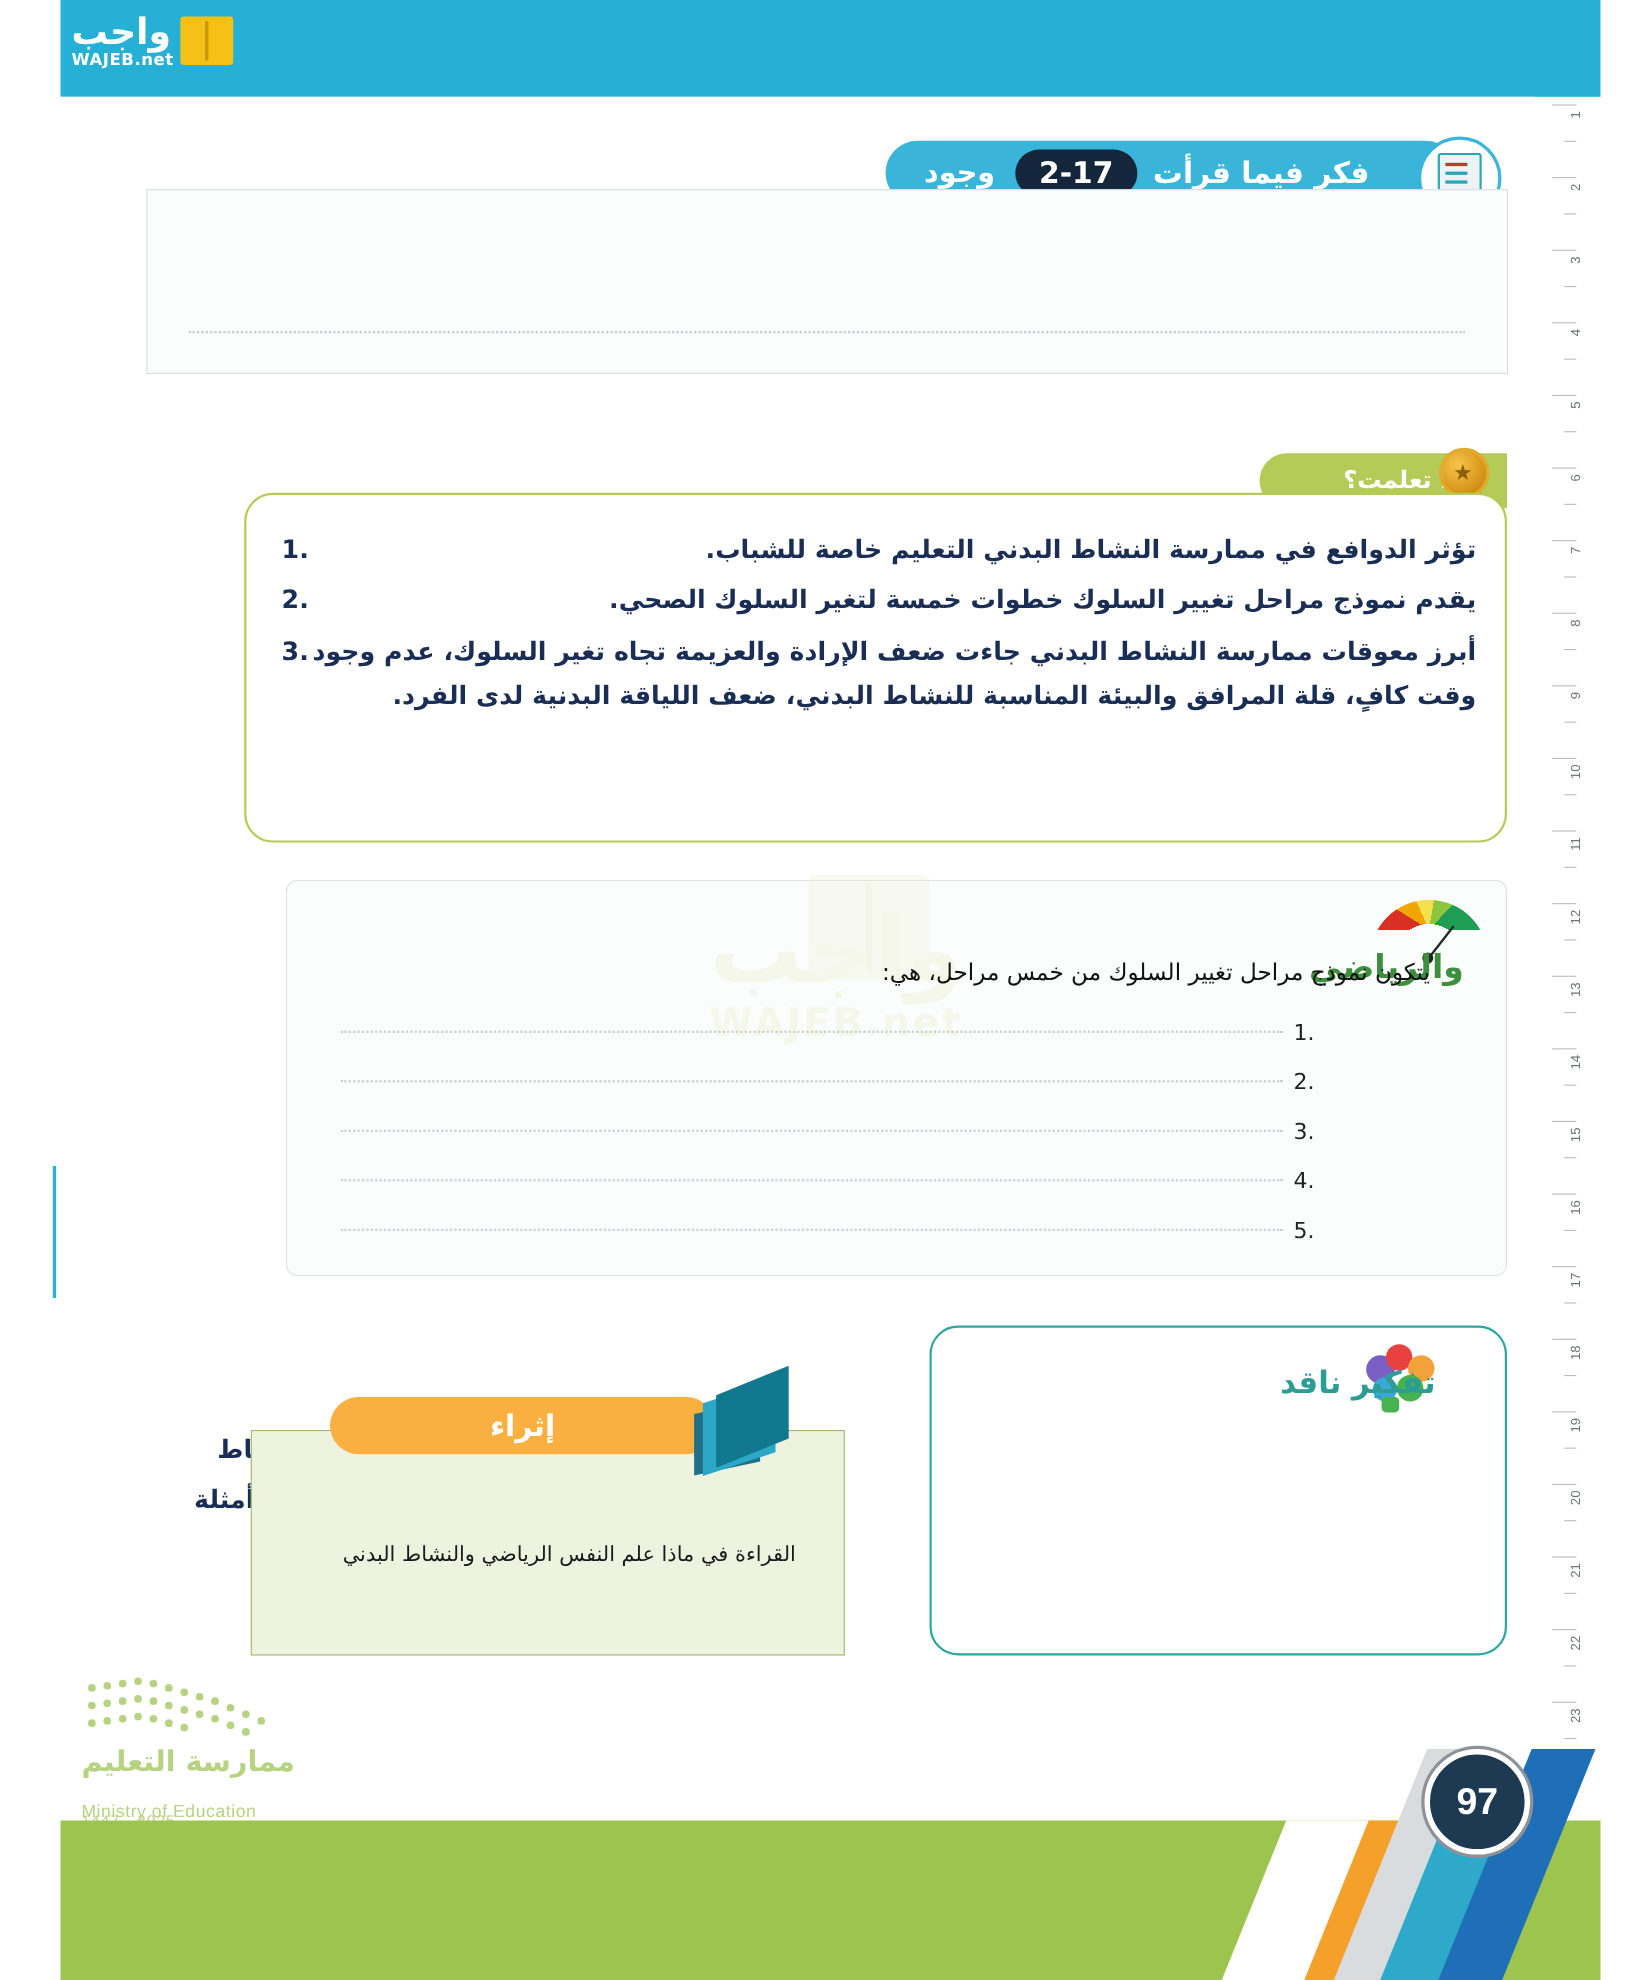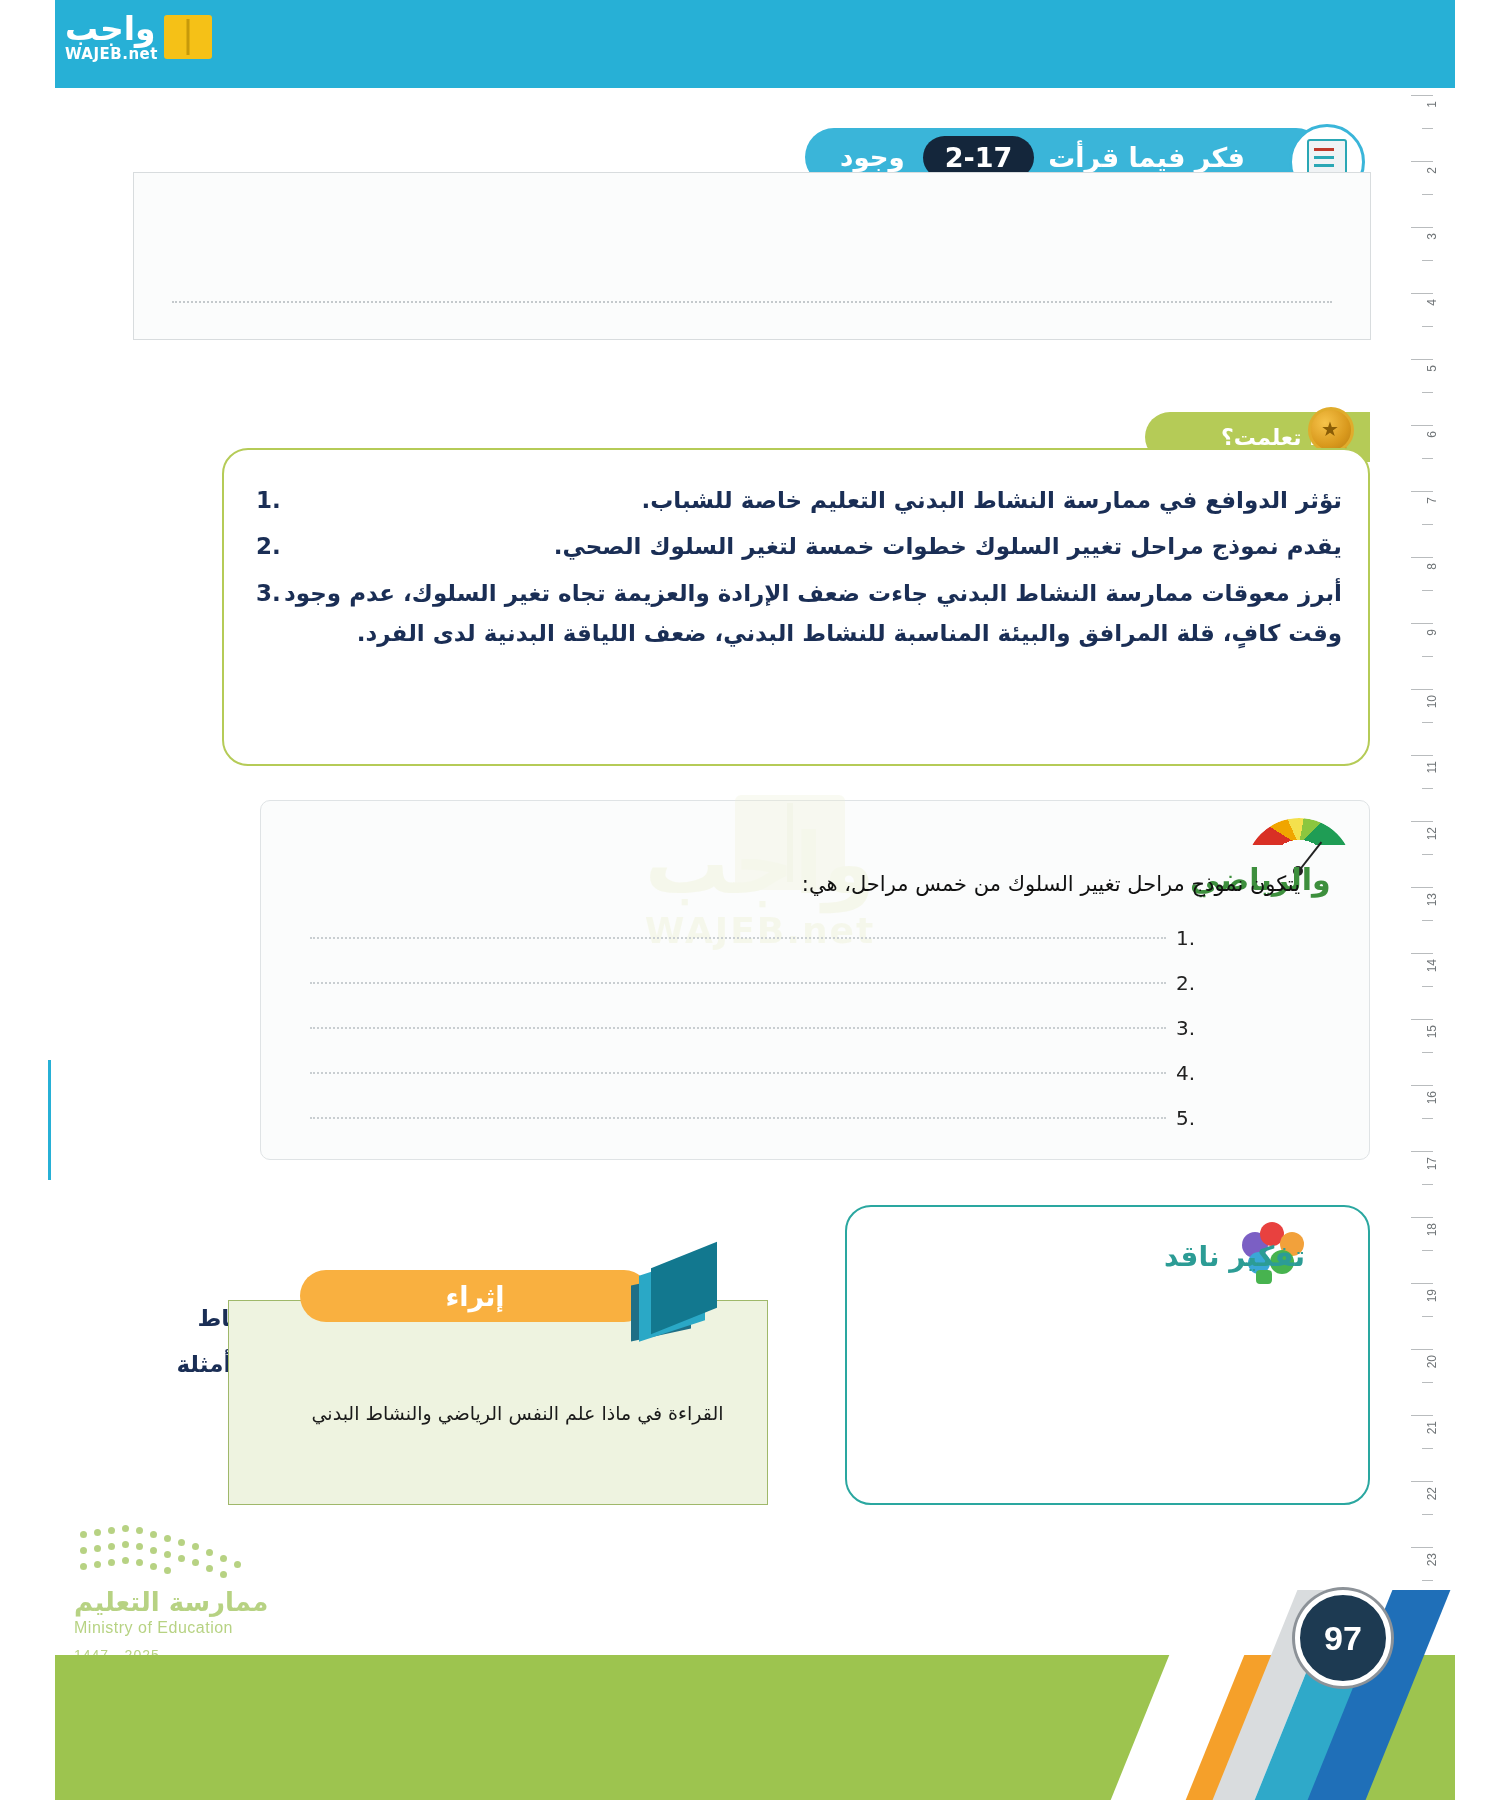--- a/index.html
+++ b/index.html
@@ -647,21 +647,21 @@
     position: absolute;
     top: 62px;
     left: 4px;
     font-size: 26px;
     color: #9fc45a;
     font-weight: bold;
     direction: rtl;
   }
   .moe-en {
     position: absolute;
-    top: 94px;
+    top: 114px;
     left: 4px;
     font-size: 16px;
     color: #9fc45a;
     letter-spacing: 0.5px;
     font-family: "Liberation Sans", sans-serif;
   }
   .moe-yr {
     position: absolute;
     top: 122px;
     left: 4px;

